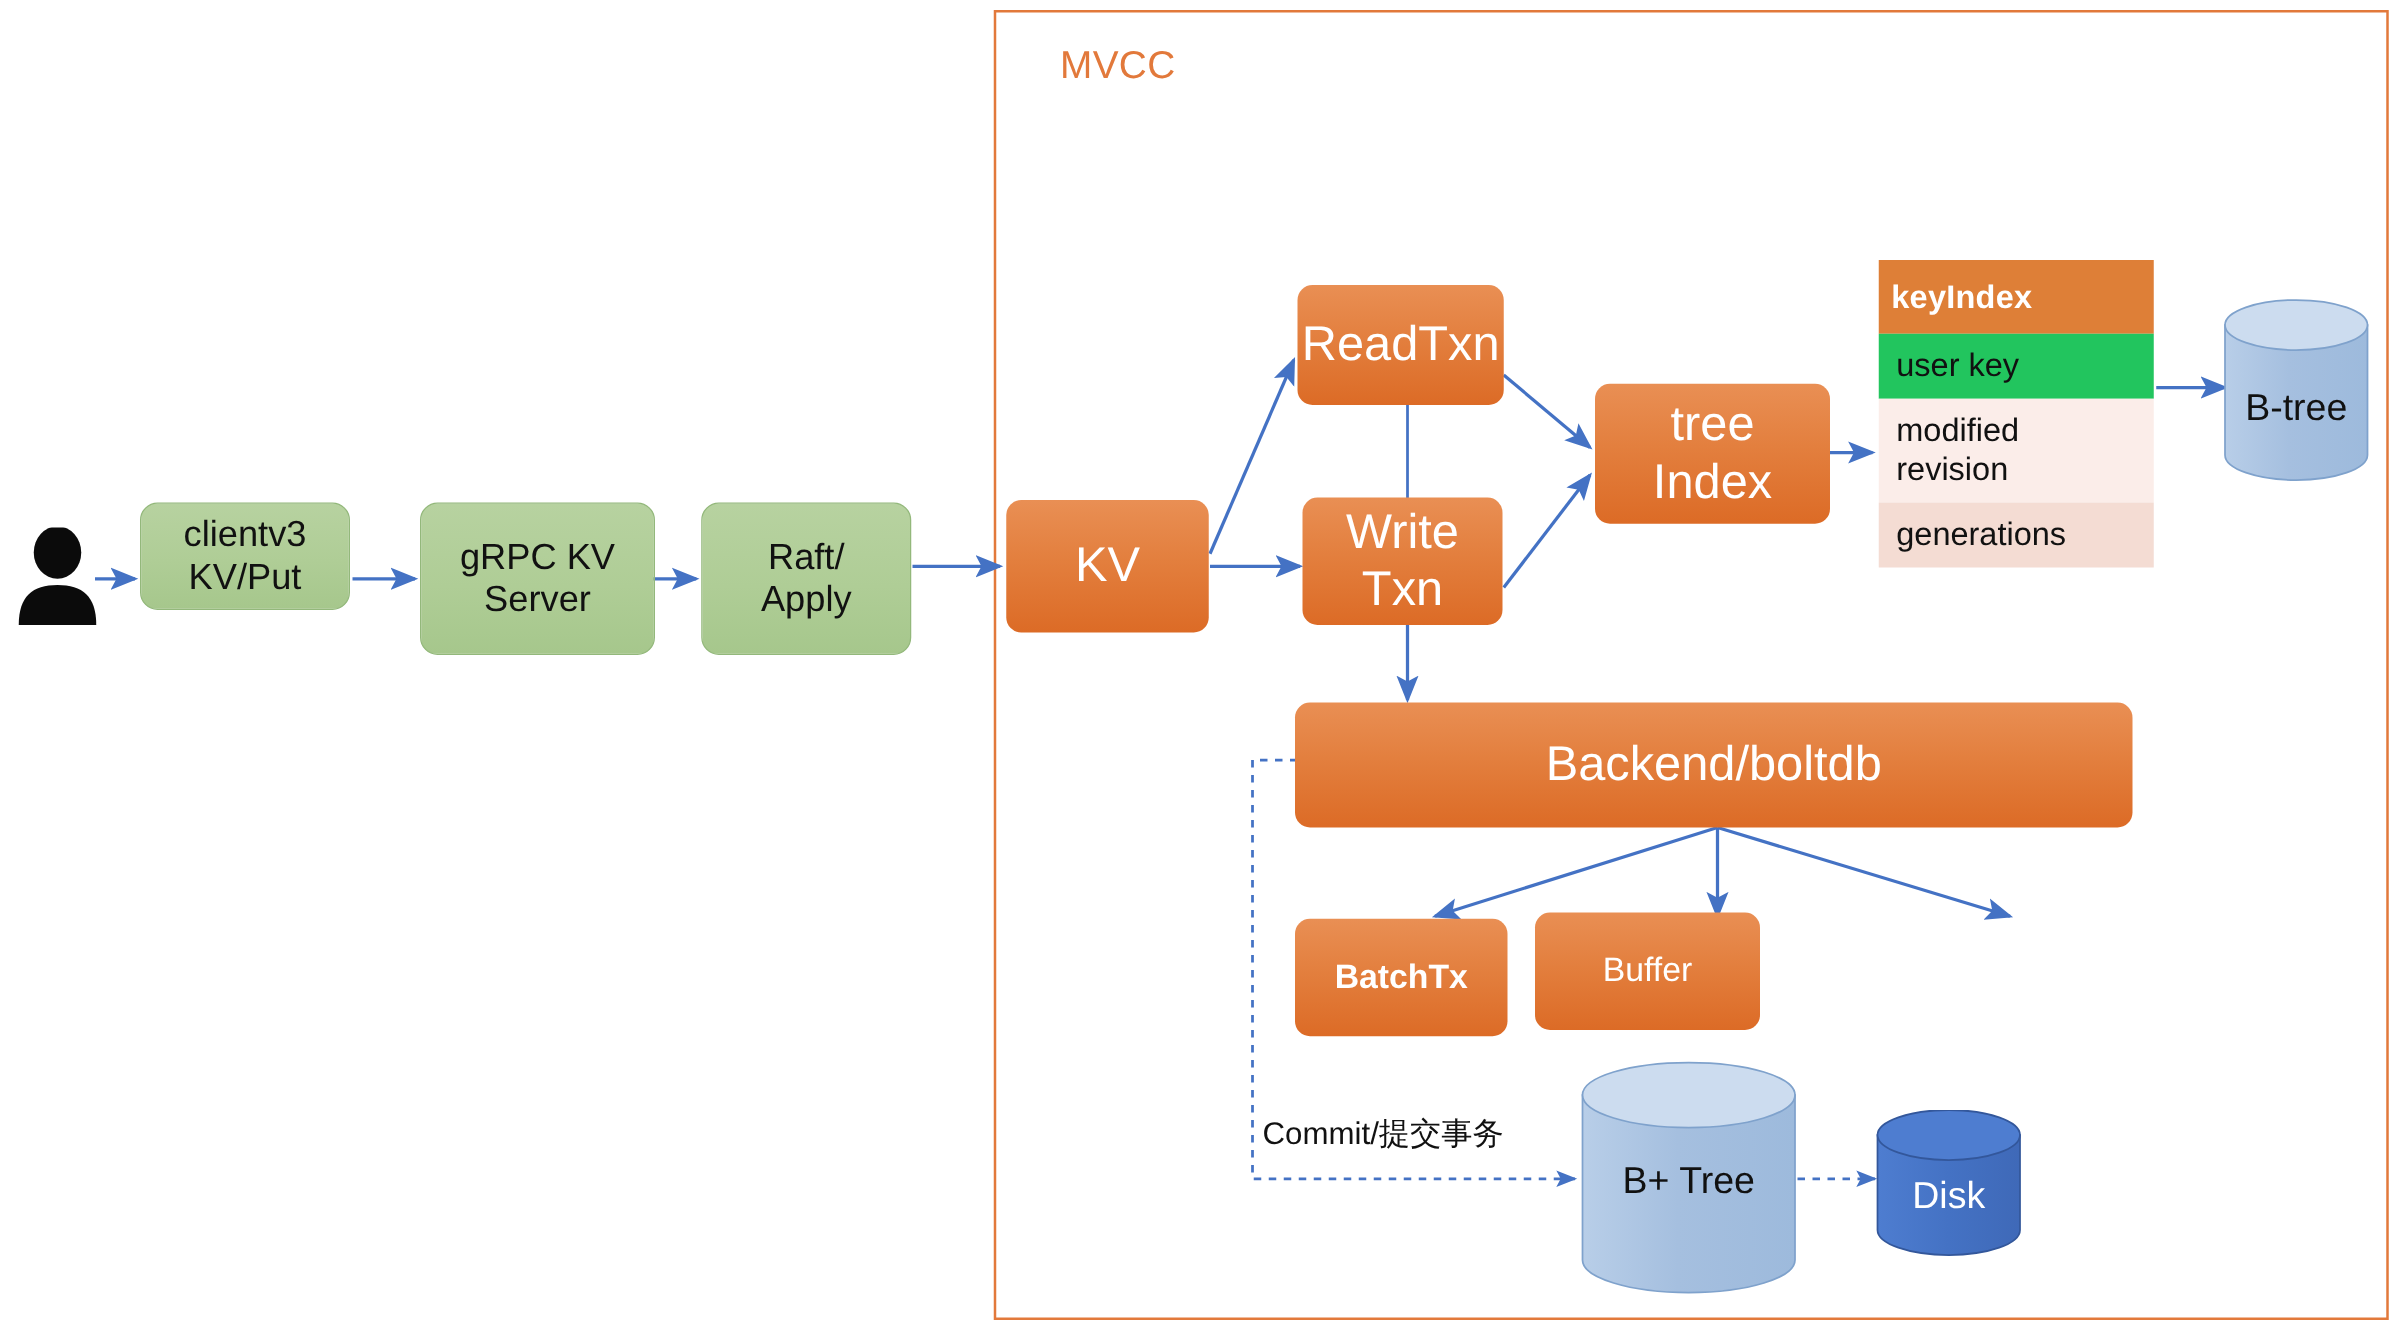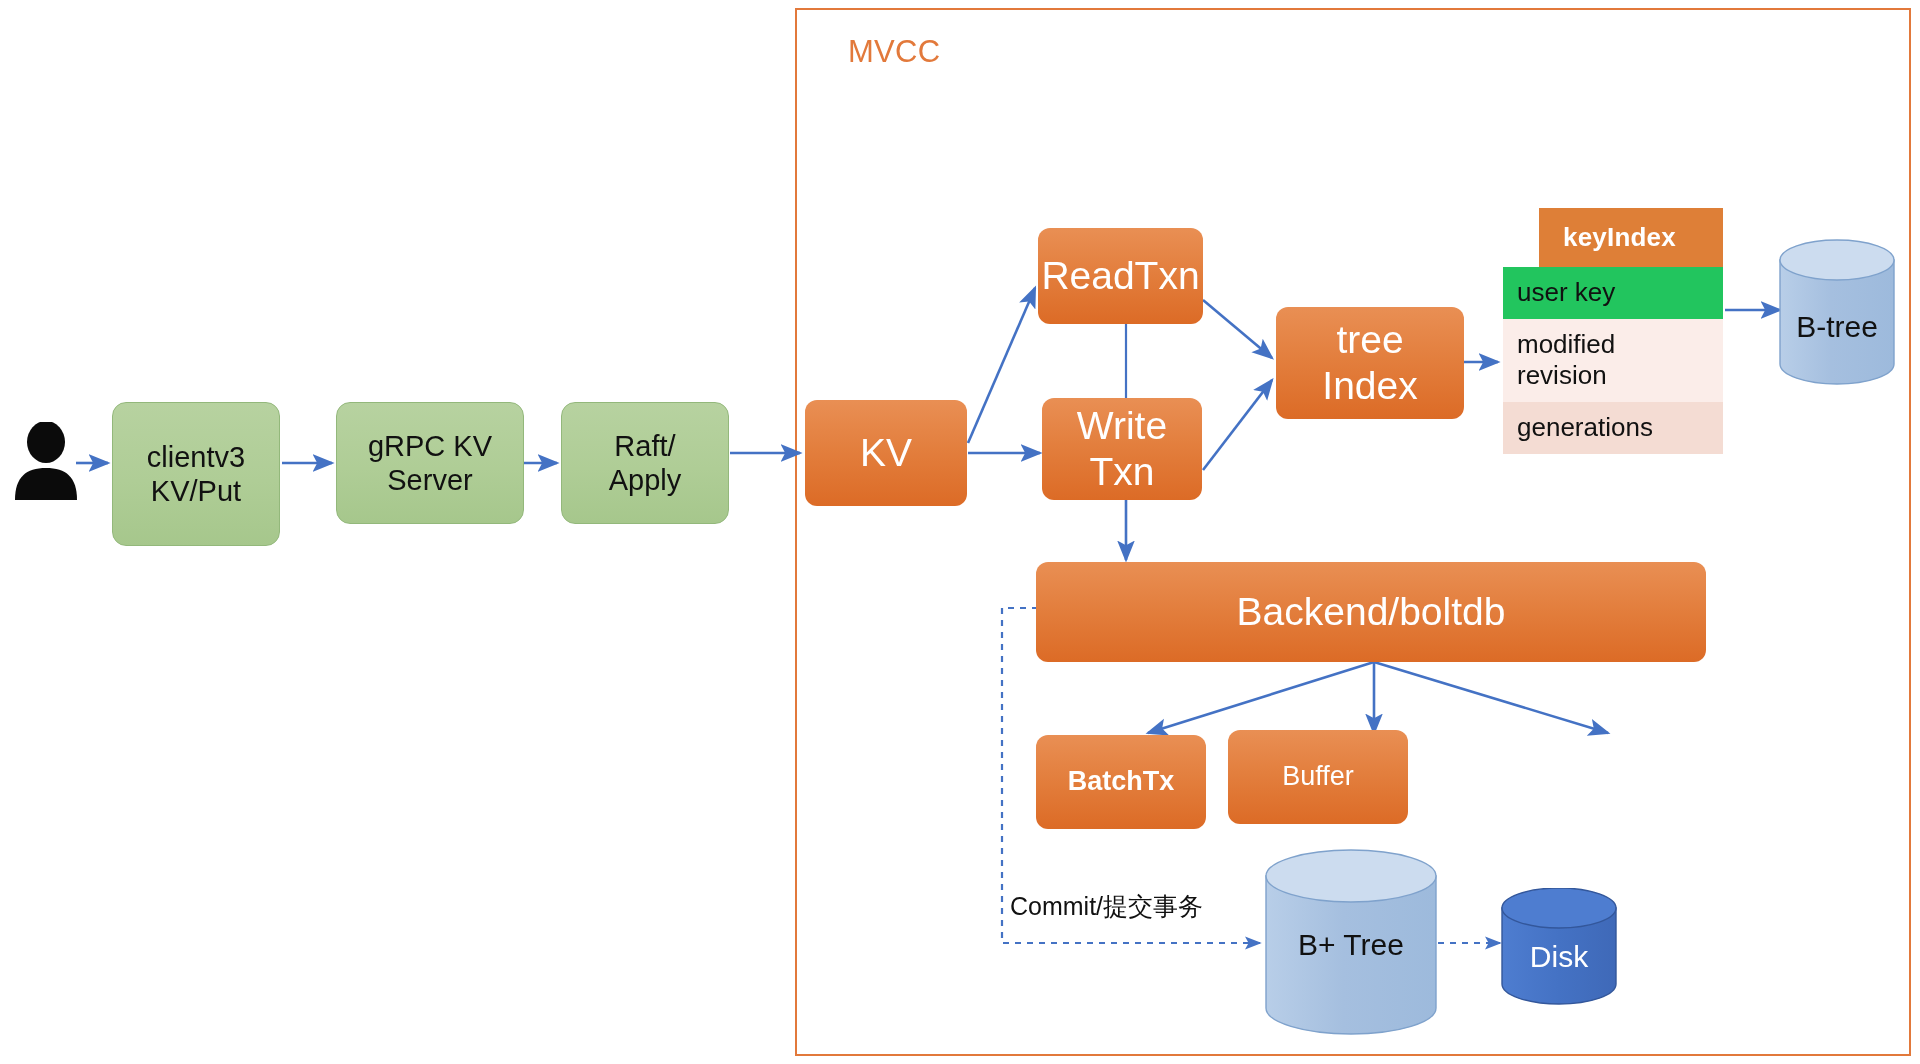--- a/index.html
+++ b/index.html
@@ -46,21 +46,21 @@
   }
   .orange.small { font-size: 27px; }
 
   
   .person { position: absolute; left: 12px; top: 422px; width: 68px; height: 78px; }
 
   
   .keyindex { position: absolute; left: 1503px; top: 208px; width: 220px; }
   .ki-head {
     background: #DE7F37; color: #ffffff; font-weight: bold;
-    font-size: 26px; padding: 14px 24px; letter-spacing: .2px; margin-left: 36px;
+    font-size: 26px; padding: 14px 10px; letter-spacing: .2px;
   }
   .ki-row { color: #111111; font-size: 26px; padding: 10px 14px; line-height: 1.22; }
   .ki-r1 { background: #22c55e; }
   .ki-r2 { background: #FBEDE9; }
   .ki-r3 { background: #F4DCD3; }
 
   
   .cyl { position: absolute; }
   .cyl .label {
     position: absolute; left: 0; width: 100%;
@@ -132,21 +132,21 @@
     </g>
   </svg>
 
   <div class="person">
     <svg width="68" height="78" viewBox="0 0 68 78">
       <ellipse cx="34" cy="20" rx="19" ry="21" fill="#0b0b0b"></ellipse>
       <path d="M3,78 C3,55 14,46 34,46 C54,46 65,55 65,78 Z" fill="#0b0b0b"></path>
     </svg>
   </div>
 
-  <div class="node green" style="left:112px; top:402px; width:168px; height:144px;">
+  <div class="node green" style="left:112px; top:402px; width:168px; height:86px;">
     <span>
       <span>clientv3</span><br>
       <span>KV/Put</span>
     </span>
   </div>
 
   <div class="node green" style="left:336px; top:402px; width:188px; height:122px;">
     <span>
       <span>gRPC KV</span><br>
       <span>Server</span>

